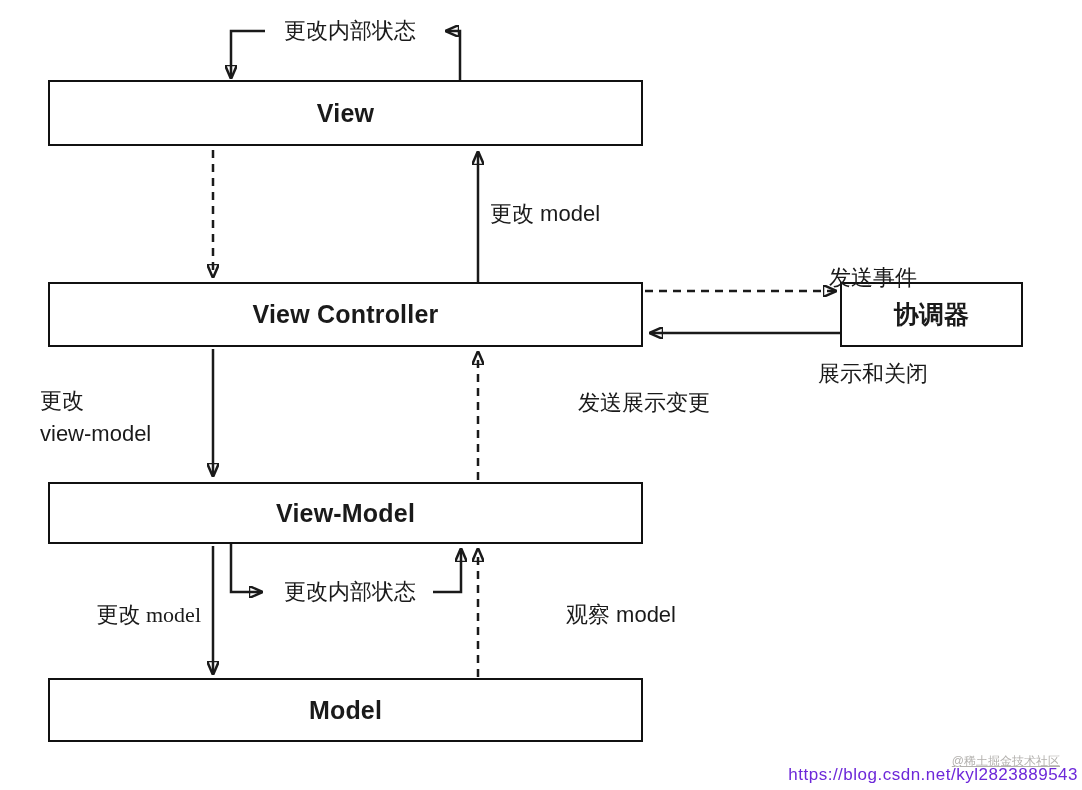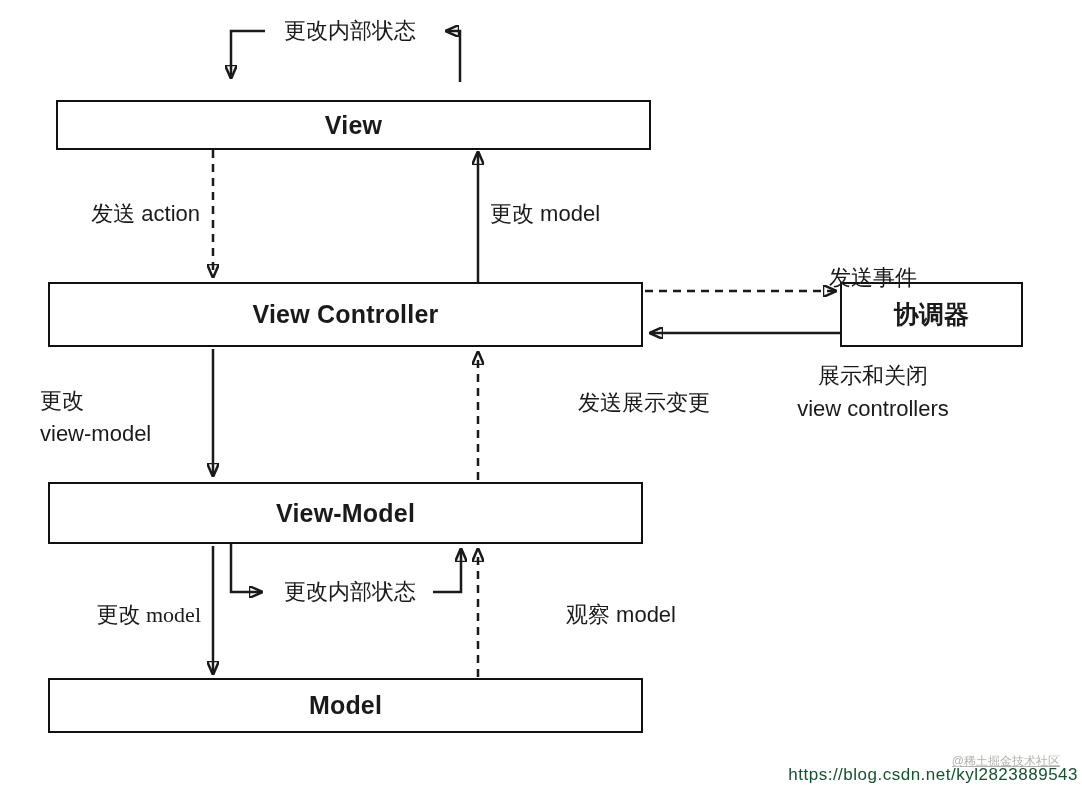--- a/index.html
+++ b/index.html
@@ -36,36 +36,36 @@
     background: #ffffff;
     border: 2.5px solid #111111;
     display: flex;
     align-items: center;
     justify-content: center;
     font-weight: 700;
     font-size: 25px;
     letter-spacing: 0.2px;
     box-sizing: border-box;
   }
-  .box-view          { left: 48px;  top: 100px;  width: 595px; height: 50px; margin-left: 8px; }
+  .box-view          { left: 48px;  top: 80px;  width: 595px; height: 66px; }
   .box-vc            { left: 48px;  top: 282px; width: 595px; height: 65px; }
   .box-vm            { left: 48px;  top: 482px; width: 595px; height: 62px; }
-  .box-model         { left: 48px;  top: 678px; width: 595px; height: 55px; }
+  .box-model         { left: 48px;  top: 678px; width: 595px; height: 64px; }
   .box-coordinator   { left: 840px; top: 282px; width: 183px; height: 65px; }
   .lbl {
     position: absolute;
     font-size: 22px;
     line-height: 28px;
     white-space: nowrap;
   }
   .lbl-internal-top   { left: 268px; top: 17px;  width: 164px; text-align: center; }
   .lbl-send-action    { left: 40px;  top: 200px; width: 160px; text-align: right; }
   .lbl-change-view    { left: 490px; top: 200px; width: 200px; text-align: left; }
   .lbl-send-event     { left: 793px; top: 237px; width: 160px; text-align: center; margin-top: 27px; }
-  .lbl-present        { left: 753px; top: 359px; width: 240px; text-align: center; line-height: 33px; white-space: normal; }
+  .lbl-present        { left: 753px; top: 359px; width: 240px; text-align: center; line-height: 33px; white-space: normal; font-family: Liberation Mono, monospace; }
   .lbl-change-vm      { left: 40px;  top: 384px; width: 161px; text-align: left; line-height: 33px; white-space: normal; }
   .lbl-send-display   { left: 490px; top: 389px; width: 220px; text-align: right; }
   .lbl-internal-vm    { left: 268px; top: 578px; width: 164px; text-align: center; }
   .lbl-change-model   { left: 40px;  top: 601px; width: 161px; text-align: right; font-family: Liberation Serif, serif; }
   .lbl-observe-model  { left: 496px; top: 601px; width: 180px; text-align: right; }
   .watermark {
     position: absolute;
     right: 22px;
     top: 750px;
     text-align: right;
@@ -73,21 +73,21 @@
     line-height: 22px;
     color: #b3b1ae;
     text-decoration: underline;
   }
   .watermark-url {
     position: absolute;
     right: 4px;
     top: 765px;
     text-align: right;
     font-size: 17px;
-    color: #14532d;
+    color: #6d28d9;
     letter-spacing: 0.5px;
   }
 </style>
 </head>
 <body>
 
 <div class="stage">
 
   <svg class="arrows" viewBox="0 0 1082 790" xmlns="http://www.w3.org/2000/svg">
     <defs>
@@ -130,29 +130,27 @@
   </div>
   <div class="box box-model">
     <span>Model</span>
   </div>
   <div class="box box-coordinator">
     <span>协调器</span>
   </div>
 
   <div class="lbl lbl-internal-top">更改内部状态</div>
 
-  <div class="lbl lbl-send-action">发送 action</div>
 
   <div class="lbl lbl-change-view">更改 model</div>
 
   <div class="lbl lbl-send-event">发送事件</div>
 
   <div class="lbl lbl-present">
     <div>展示和关闭</div>
-    <div>view controllers</div>
   </div>
 
   <div class="lbl lbl-change-vm">
     <div>更改</div>
     <div>view-model</div>
   </div>
 
   <div class="lbl lbl-send-display">发送展示变更</div>
 
   <div class="lbl lbl-internal-vm">更改内部状态</div>

